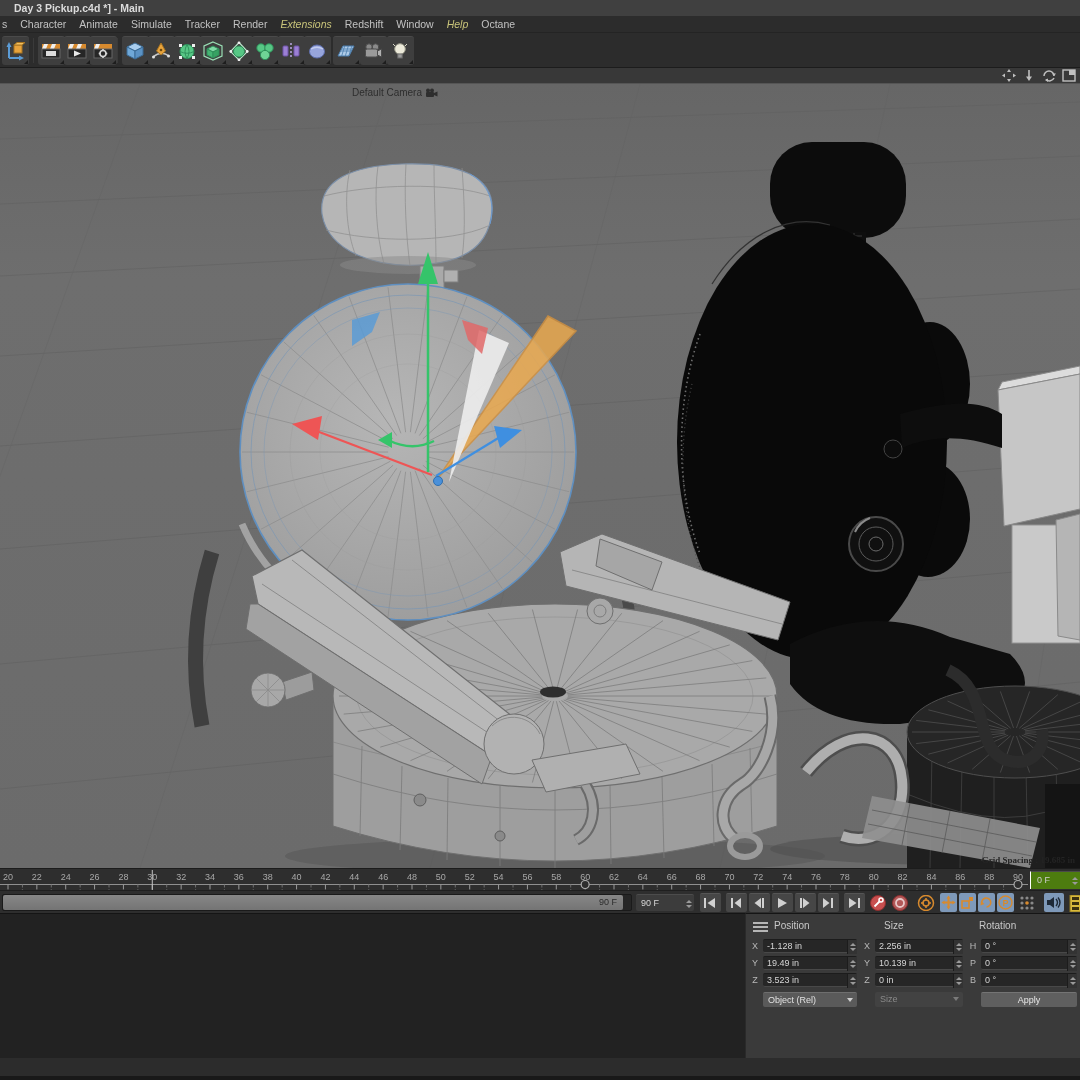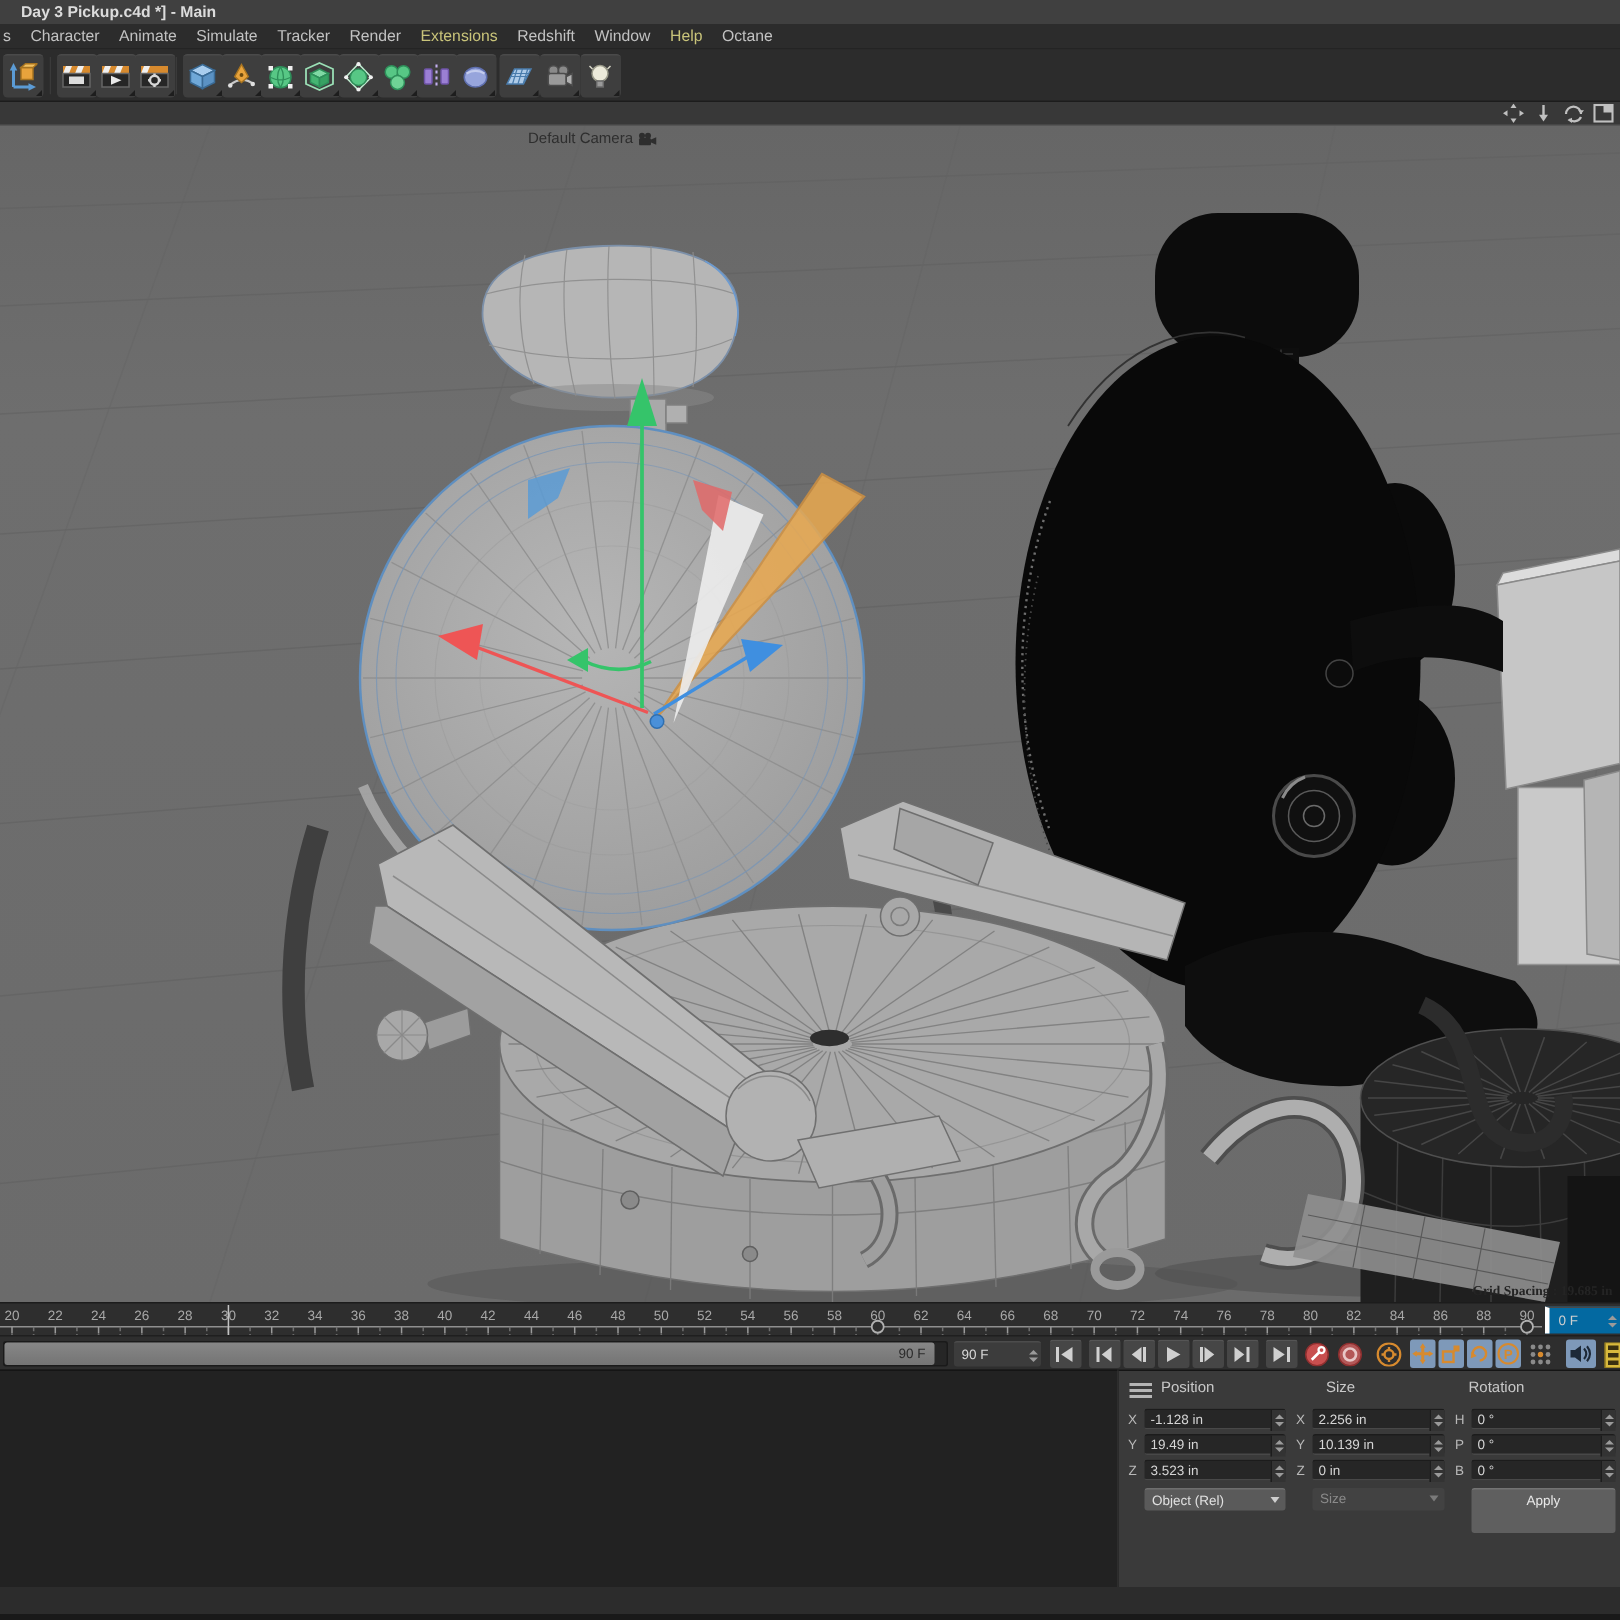--- a/index.html
+++ b/index.html
@@ -6,21 +6,21 @@
   *{box-sizing:border-box;font-family:"Liberation Sans",sans-serif;}
   .app{position:relative;width:1080px;height:1080px;overflow:hidden;background:#2c2c2c;}
 
   
   .title-bar{position:absolute;left:0;top:0;width:1080px;height:16px;background:#404040;
     color:#dcdcdc;font-size:10.5px;font-weight:bold;line-height:16px;padding-left:14px;}
   .menu-bar{position:absolute;left:0;top:16px;width:1080px;height:17px;background:#2c2c2c;
     display:flex;align-items:center;border-bottom:1px solid #242424;}
   .menu-item{color:#c2c2c2;font-size:10.5px;margin-right:13px;white-space:nowrap;}
   .menu-item:first-child{margin-left:2px;}
-  .menu-item.hl{color:#c9c47a;}
+  .menu-item.hl{color:#c9c47a;font-style:italic;}
   .toolbar{position:absolute;left:0;top:33px;width:1080px;height:35px;background:#2c2c2c;
     border-bottom:1px solid #1c1c1c;}
   .tb-btn{position:absolute;top:3px;width:27px;height:29px;background:#3e3e3e;border-radius:3px;
     border-top:1px solid #4a4a4a;}
   .tb-btn::after{content:"";position:absolute;right:1px;bottom:1px;
     border-left:4px solid transparent;border-bottom:4px solid #1d1d1d;}
   .tb-btn svg{position:absolute;left:3px;top:4px;}
   .tb-sep{position:absolute;top:5px;width:1px;height:25px;background:#1f1f1f;border-right:1px solid #3a3a3a;}
 
   
@@ -32,22 +32,22 @@
   .vp-scene{position:absolute;left:0;top:16px;}
   .cam-label{position:absolute;left:330px;top:19px;width:130px;text-align:center;
     font-size:10px;color:#2e2e2e;display:flex;align-items:center;justify-content:center;gap:3px;}
   .grid-label{position:absolute;right:5px;bottom:3px;font-size:9px;color:#242424;font-weight:bold;font-family:Liberation Serif, serif;}
 
   
   .ruler-row{position:absolute;left:0;top:868px;width:1080px;height:22px;background:#2e2e2e;
     border-top:1px solid #1c1c1c;}
   #ruler-svg{position:absolute;left:0;top:0;}
   #ruler-svg text{font-family:"Liberation Sans",sans-serif;}
-  .ruler-endfield{position:absolute;right:0;top:2px;width:50px;height:18px;background:#0369a1;
-    border-left:3px solid #ffffff;border-top:1px solid #4a4a4a;color:#cfcfcf;font-size:9px;
+  .ruler-endfield{position:absolute;right:0;top:2px;width:50px;height:18px;background:#4d7c0f;
+    border-left:1px solid #ffffff;border-top:1px solid #4a4a4a;color:#cfcfcf;font-size:9px;
     line-height:17px;padding-left:6px;}
   .stepper{position:absolute;right:1px;top:2px;width:9px;height:13px;display:flex;flex-direction:column;
     align-items:center;justify-content:center;gap:2px;}
   .stepper .up{width:0;height:0;border-left:3px solid transparent;border-right:3px solid transparent;
     border-bottom:3px solid #9a9a9a;}
   .stepper .dn{width:0;height:0;border-left:3px solid transparent;border-right:3px solid transparent;
     border-top:3px solid #9a9a9a;}
 
   
   .transport-row{position:absolute;left:0;top:890px;width:1080px;height:23px;background:#2e2e2e;
@@ -75,21 +75,21 @@
   .burger{position:absolute;left:7px;top:8px;width:15px;height:10px;display:flex;flex-direction:column;justify-content:space-between;}
   .burger div{height:2px;background:#b5b5b5;}
   .cp-row-label{position:absolute;font-size:9px;color:#b8b8b8;width:12px;text-align:center;}
   .cp-input{position:absolute;height:14px;background:#262626;border-top:1px solid #1c1c1c;
     border-bottom:1px solid #484848;border-radius:2px;color:#d5d5d5;font-size:9px;line-height:13px;
     padding-left:4px;}
   .cp-input .stepper{right:0;top:0;height:14px;background:#333;border-left:1px solid #1c1c1c;width:10px;}
   .cp-dd{position:absolute;height:15px;border-radius:2px;font-size:9px;line-height:14px;padding-left:5px;}
   .dd-arrow{position:absolute;right:4px;top:5px;width:0;height:0;border-left:3.5px solid transparent;
     border-right:3.5px solid transparent;border-top:4px solid #cfcfcf;}
-  .apply-btn{position:absolute;height:30px;background:#5f5f5f;border-top:1px solid #747474;border-radius:2px;
+  .apply-btn{position:absolute;height:15px;background:#5f5f5f;border-top:1px solid #747474;border-radius:2px;
     color:#e8e8e8;font-size:9px;line-height:14px;text-align:center;}
 
   
   .status-bar{position:absolute;left:0;top:1058px;width:1080px;height:18px;background:#2e2e2e;
     border-top:1px solid #1b1b1b;color:#b2b2b2;font-size:10px;line-height:17px;padding-left:2px;}
   .bottom-edge{position:absolute;left:0;top:1076px;width:1080px;height:4px;background:#191919;}
 </style>
 </head>
 <body>
 

